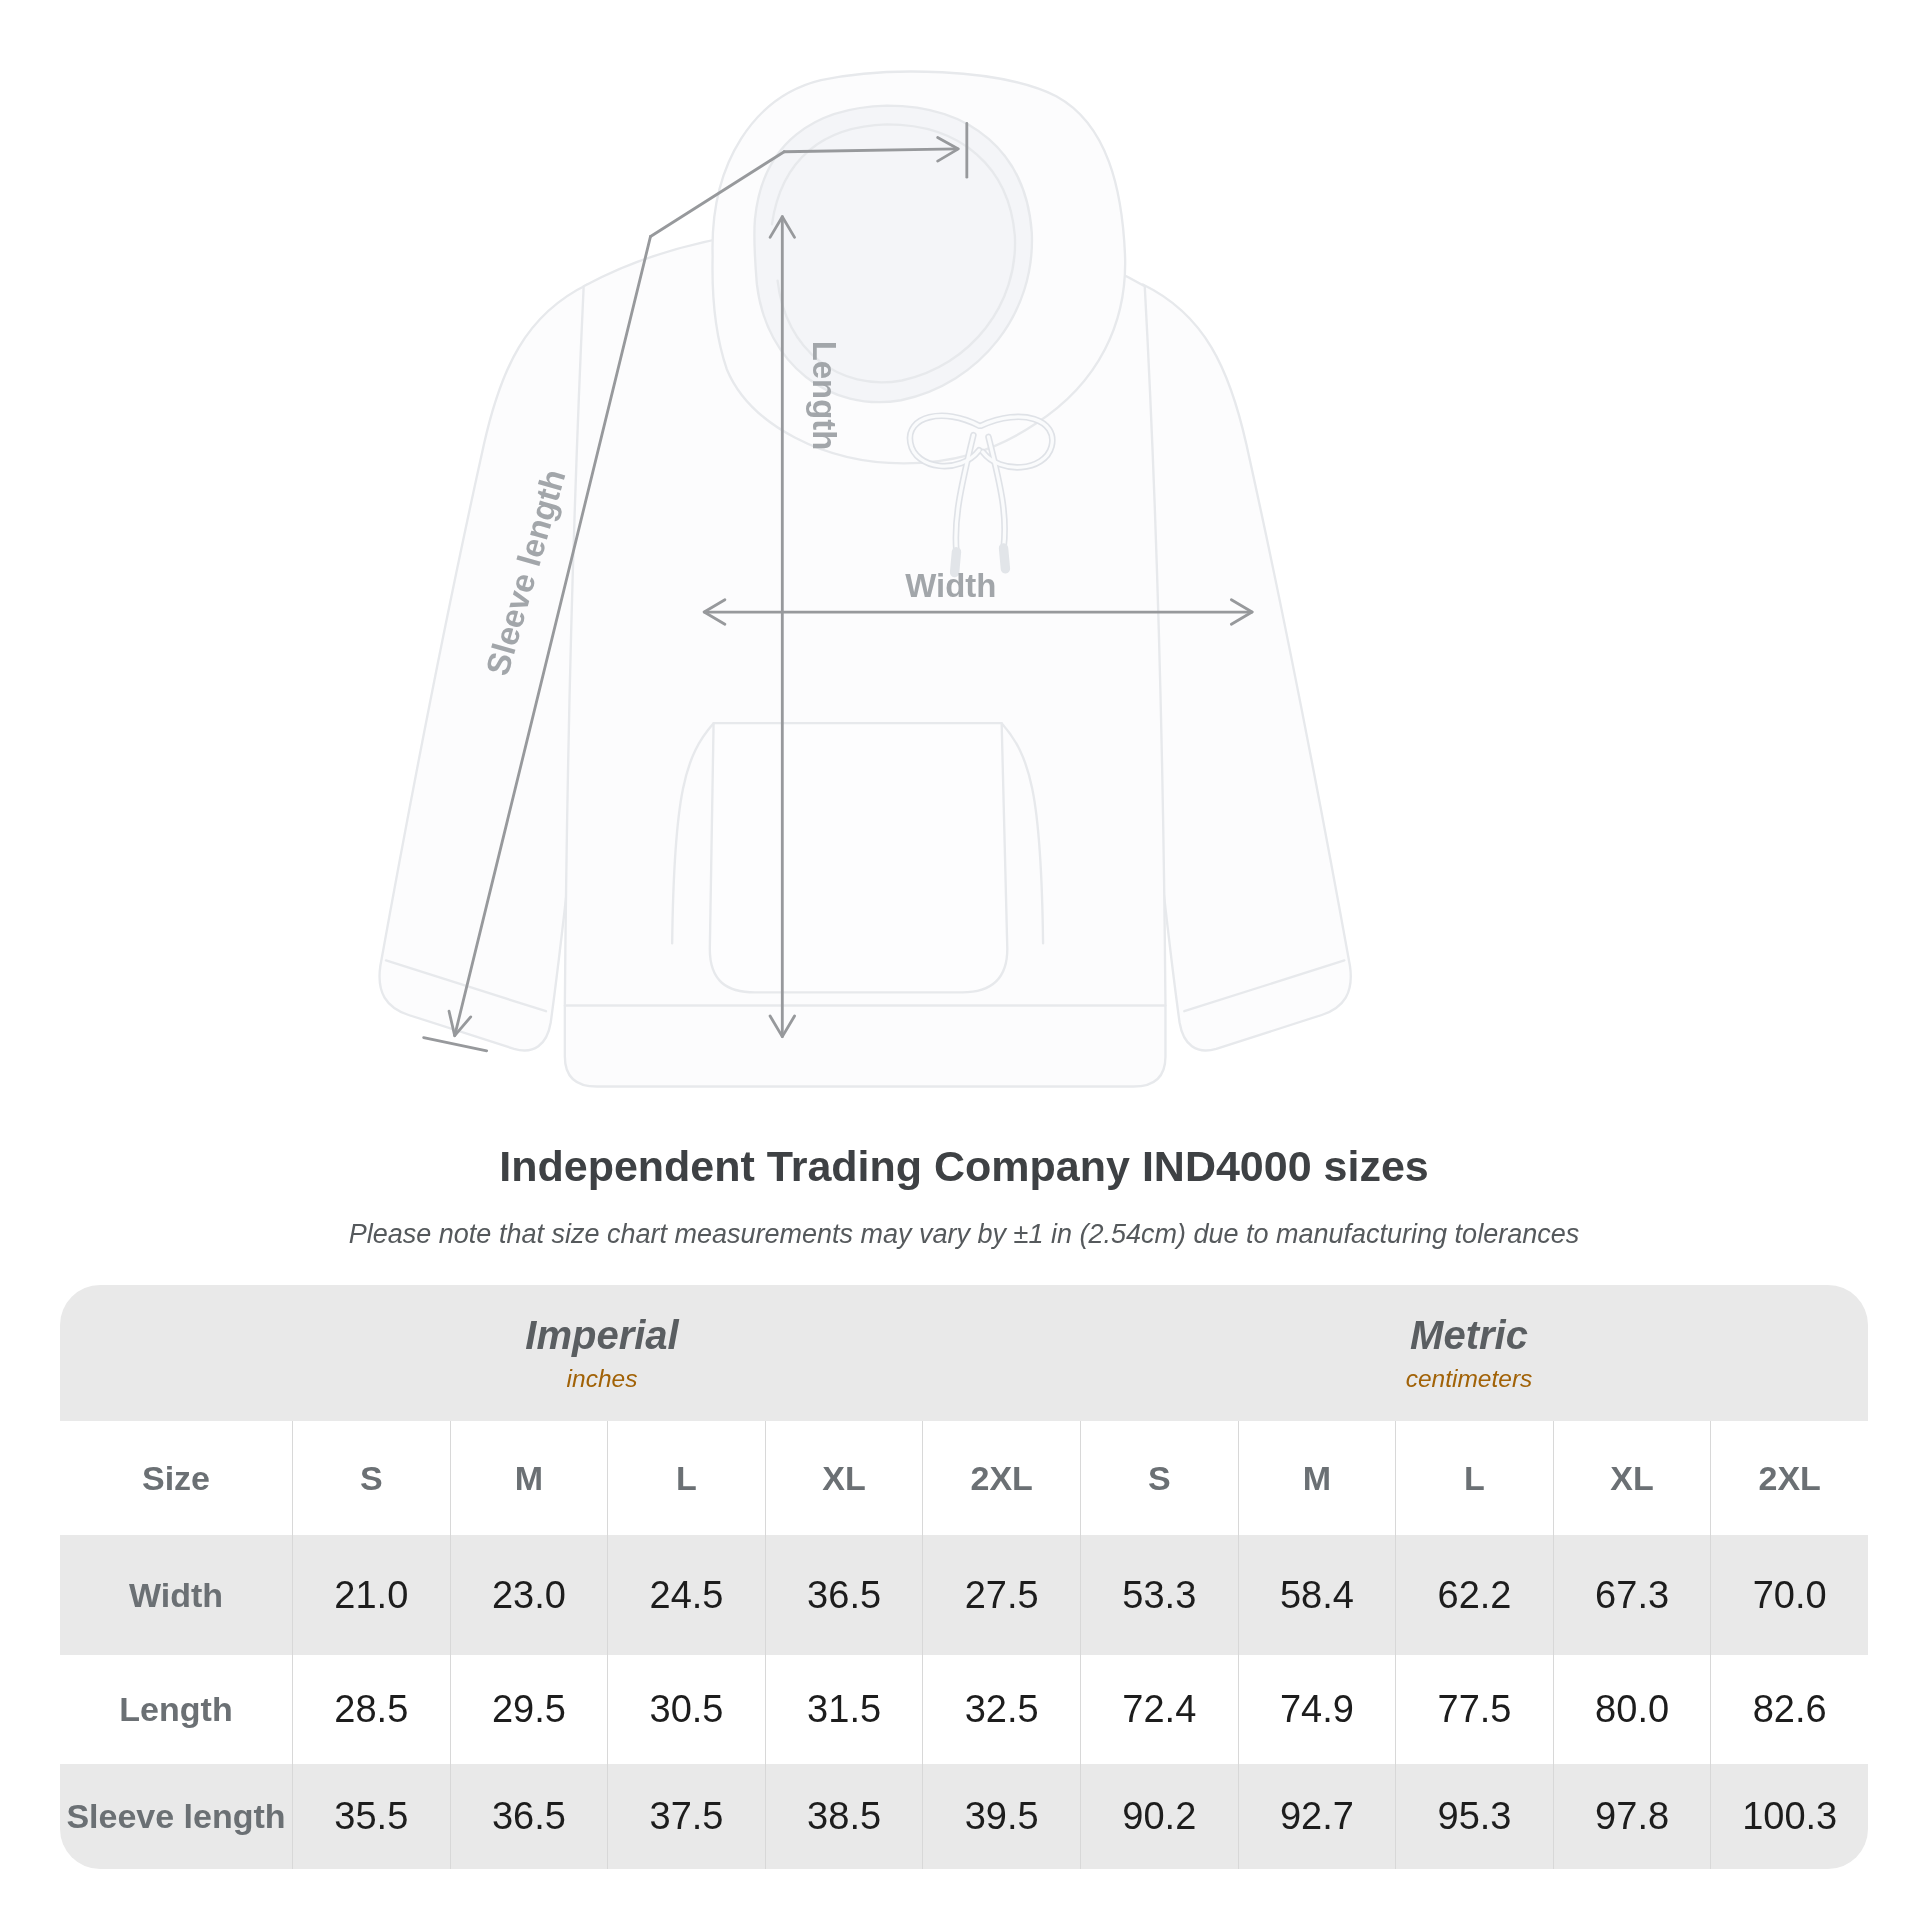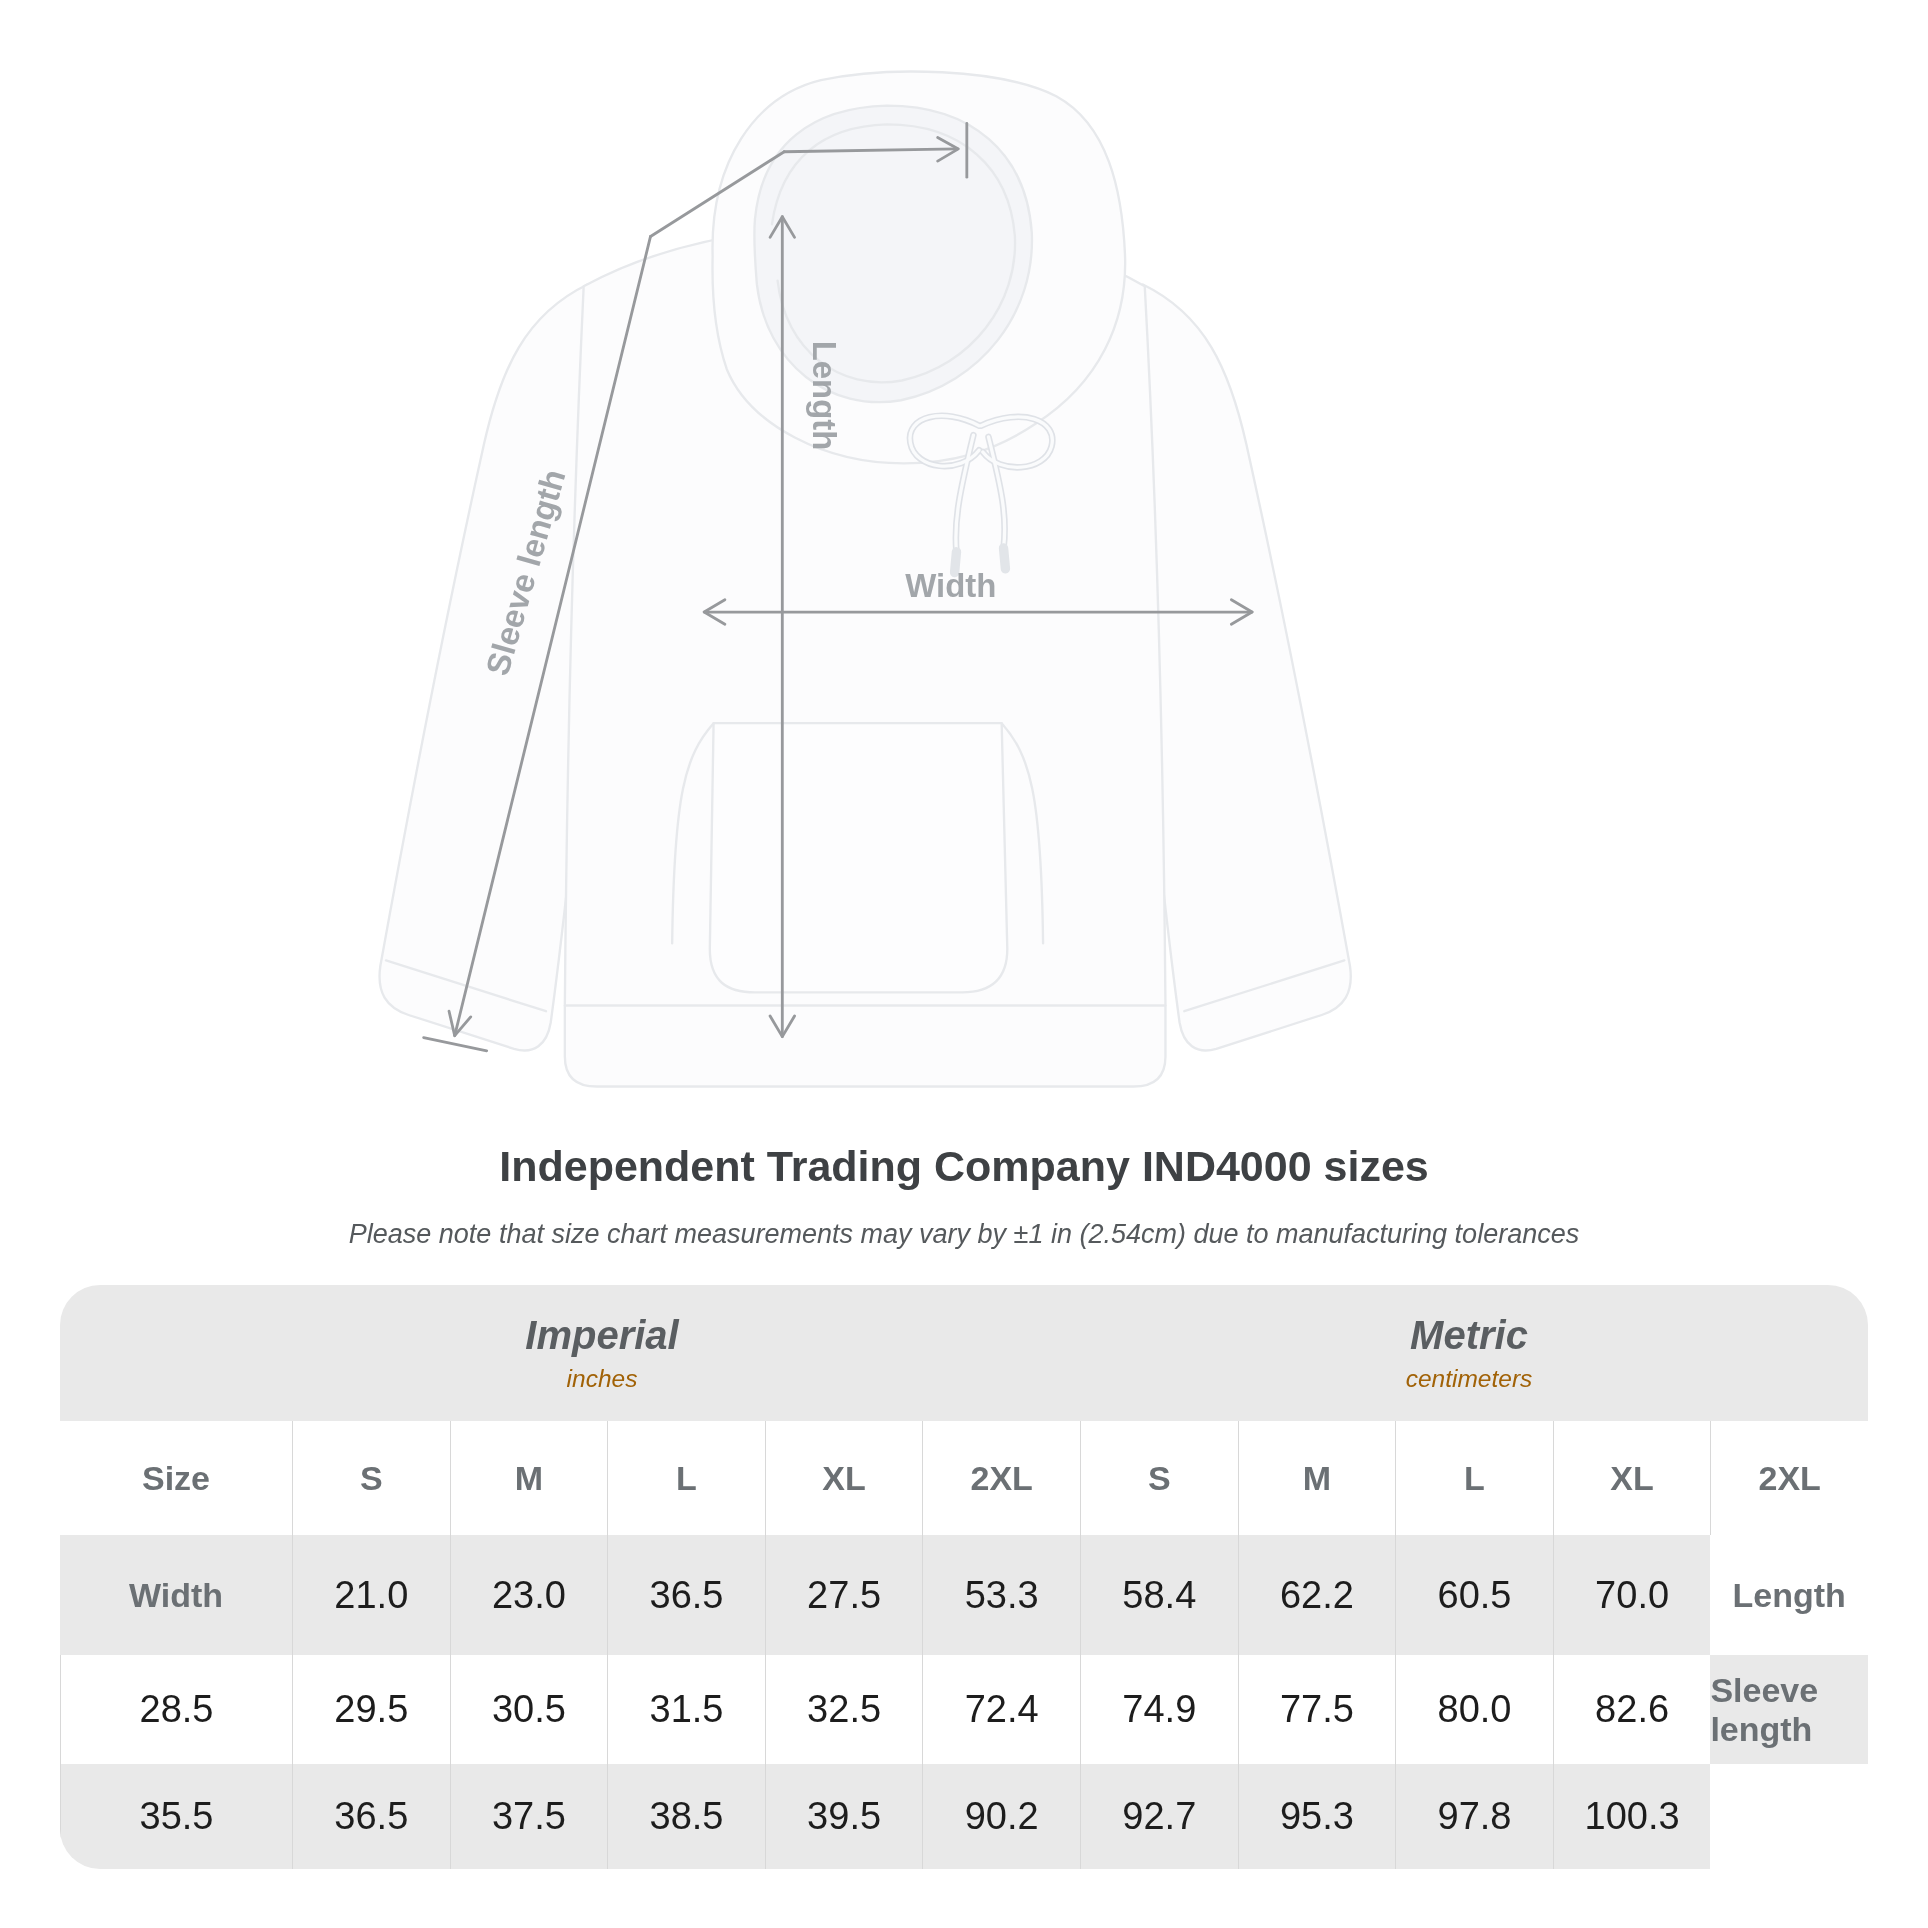--- a/index.html
+++ b/index.html
@@ -131,26 +131,27 @@
       <div class="c hd bl">2XL</div>
       <div class="c hd bl">S</div>
       <div class="c hd bl">M</div>
       <div class="c hd bl">L</div>
       <div class="c hd bl">XL</div>
       <div class="c hd bl">2XL</div>
 
       <div class="c lab alt">Width</div>
       <div class="c bl alt">21.0</div>
       <div class="c bl alt">23.0</div>
+      <div class="c bl alt">24.5</div>
       <div class="c bl alt">36.5</div>
       <div class="c bl alt">27.5</div>
       <div class="c bl alt">53.3</div>
       <div class="c bl alt">58.4</div>
       <div class="c bl alt">62.2</div>
-      <div class="c bl alt">60.5</div>
+      <div class="c bl alt">67.3</div>
       <div class="c bl alt">70.0</div>
 
       <div class="c lab">Length</div>
       <div class="c bl">28.5</div>
       <div class="c bl">29.5</div>
       <div class="c bl">30.5</div>
       <div class="c bl">31.5</div>
       <div class="c bl">32.5</div>
       <div class="c bl">72.4</div>
       <div class="c bl">74.9</div>

